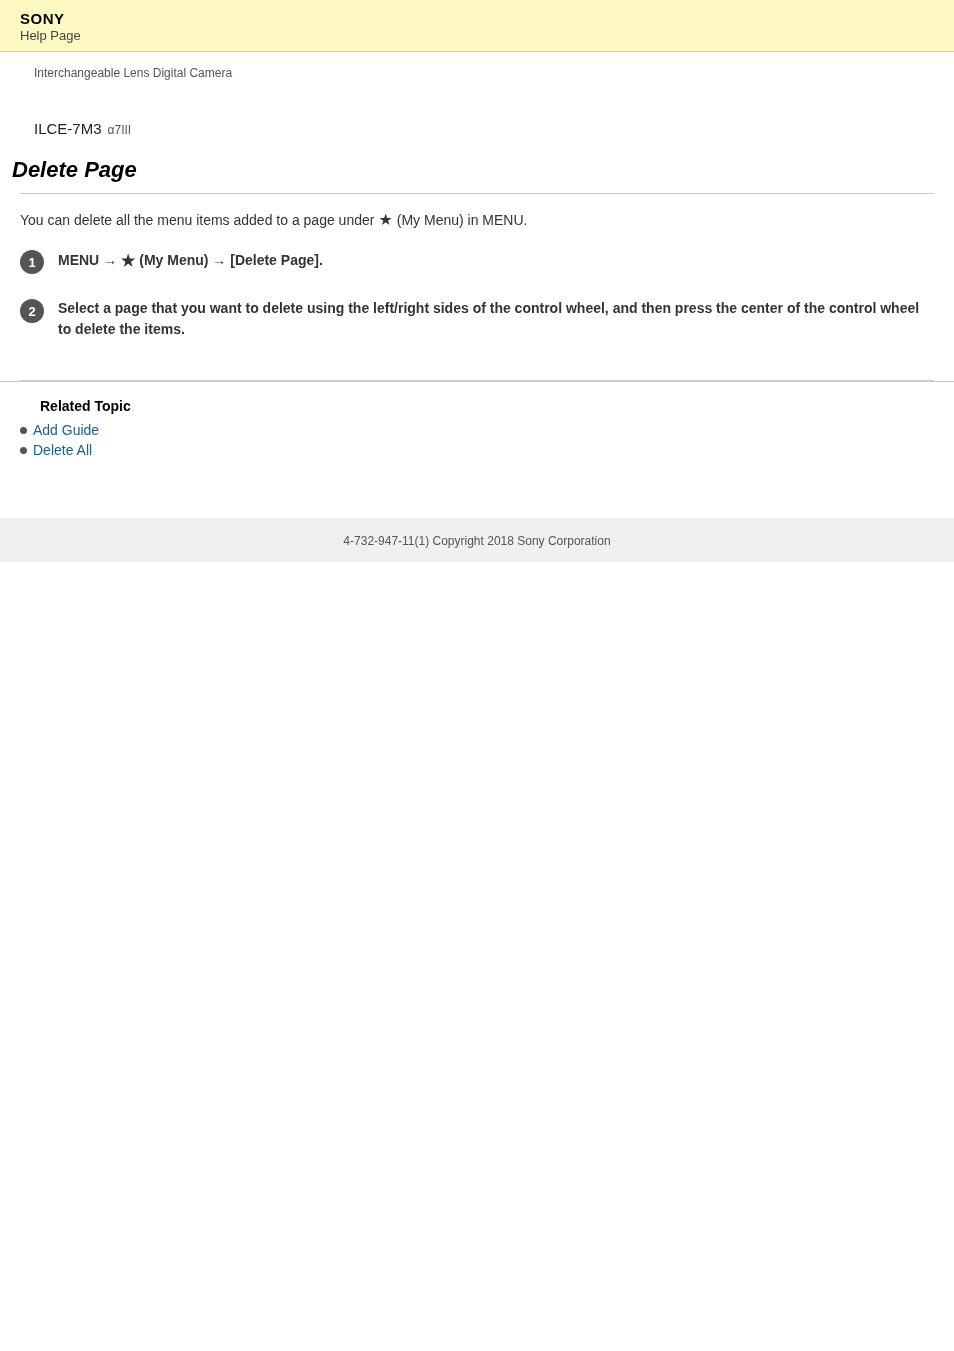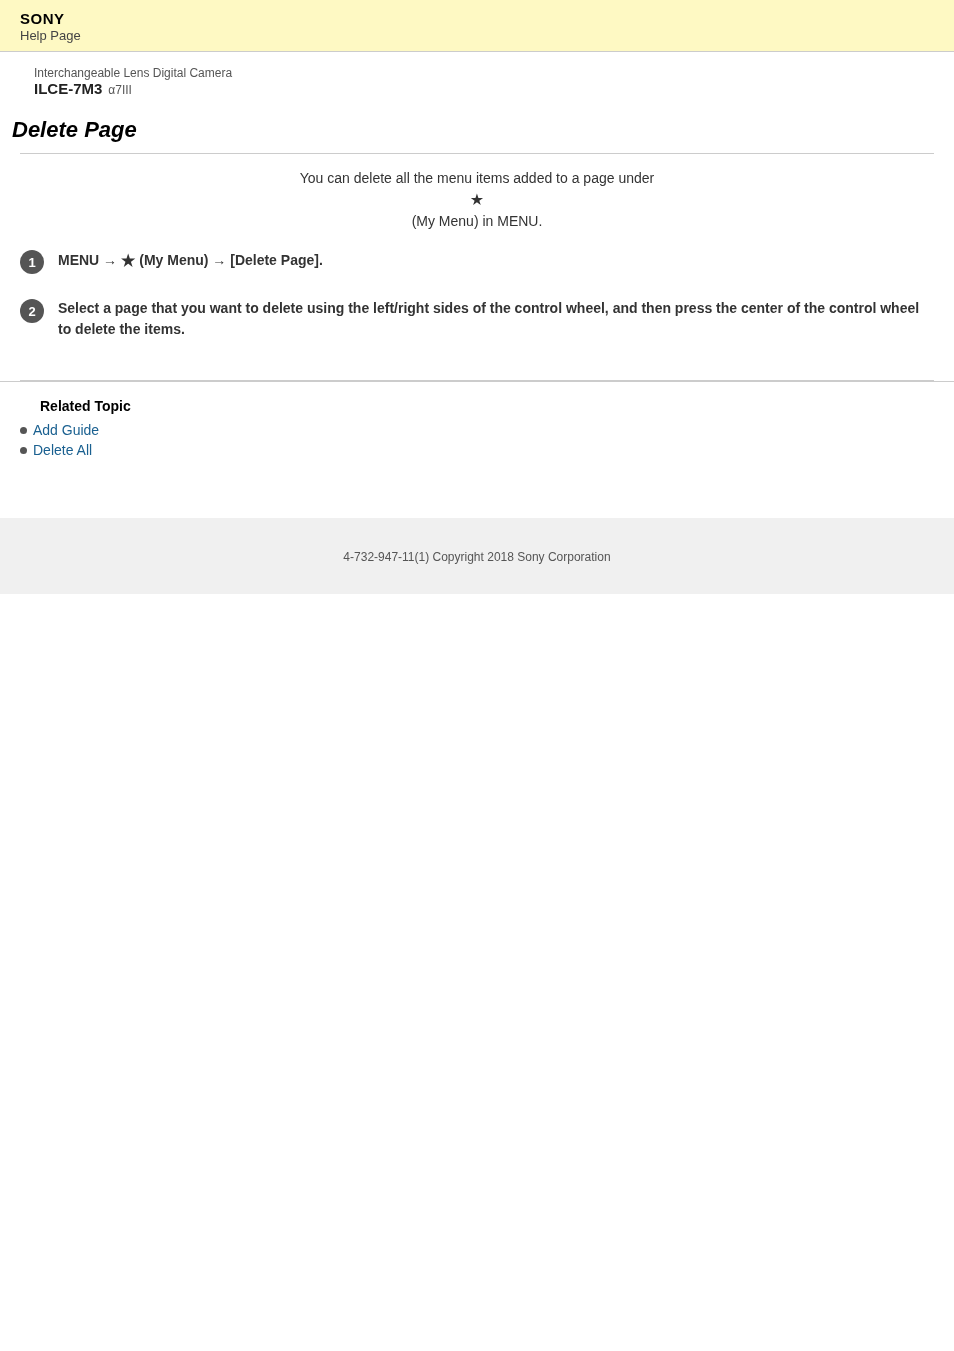--- a/index.html
+++ b/index.html
@@ -48,22 +48,23 @@
 
     .product-info .model-line {
       font-size: 14px;
       color: #222;
       display: flex;
       align-items: baseline;
       gap: 6px;
     }
 
     .product-info .model-name {
-      font-weight: bold;
+      font-weight: normal;
       font-size: 15px;
+      margin-top: 40px;
     }
 
     .product-info .model-variant {
       font-size: 12px;
       color: #555;
     }
 
     
     .page-title {
       padding: 14px 20px 10px 12px;
@@ -88,21 +89,20 @@
     }
 
     .intro-text {
       font-size: 14px;
       color: #333;
       margin-bottom: 20px;
       display: flex;
       align-items: center;
       gap: 4px;
       flex-wrap: wrap;
-      flex-direction: column;
     }
 
     
     .steps {
       margin: 10px 0;
     }
 
     .step {
       display: flex;
       align-items: flex-start;
@@ -181,21 +181,21 @@
     .related-links a {
       color: #1a6090;
       text-decoration: none;
       font-size: 14px;
     }
 
     
     .footer {
       background: #f0f0f0;
       text-align: center;
-      padding: 30px 20px;
+      padding: 14px 20px;
       margin-top: 40px;
     }
 
     .footer-text {
       font-size: 12px;
       color: #555;
     }
   </style>
 </head>
 <body>

